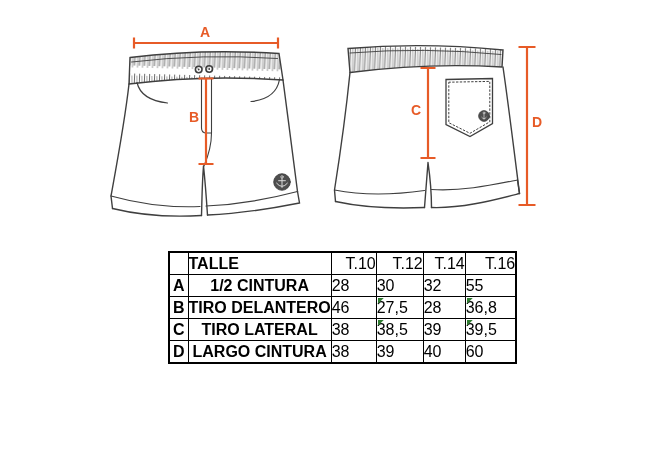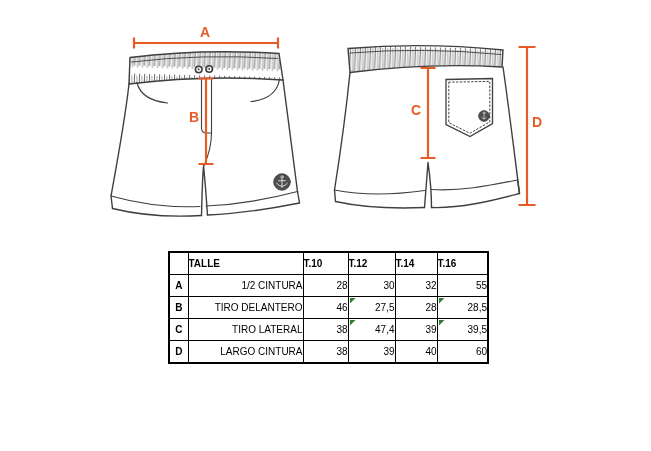--- a/index.html
+++ b/index.html
@@ -8,32 +8,32 @@
     font-family:"Liberation Sans",sans-serif;
   }
   .sketch-svg{position:absolute;left:0;top:0;}
   .dim-label{
     position:absolute;transform:translate(-50%,-50%);
     color:#e75b27;font-weight:bold;font-size:14px;line-height:1;
   }
   table.sizes{
     position:absolute;left:168px;top:251px;
     border-collapse:collapse;border:2px solid #000;
-    font-size:10px;color:#000;table-layout:fixed;
+    font-size:16px;color:#000;table-layout:fixed;
   }
   table.sizes td{
     border:1px solid #000;padding:0;height:21px;vertical-align:middle;
     position:relative;background:#fff;overflow:hidden;white-space:nowrap;
   }
   td.corner{background:#bdbdbd;}
   td.letter{text-align:center;font-weight:bold;}
-  td.mname{text-align:right;font-weight:normal;padding-left:3px;margin-left:25px;}
-  td.sizehead{text-align:left;font-weight:bold;}
+  td.mname{text-align:center;font-weight:bold;padding-left:3px;margin-left:25px;}
+  td.sizehead{text-align:right;font-weight:normal;}
   td.talle{text-align:left;font-weight:bold;padding-left:4px;}
-  td.val{text-align:right;font-weight:normal;}
+  td.val{text-align:left;font-weight:normal;}
   td.footnote{text-align:center;font-weight:bold;height:24px;}
   .flag{
     position:absolute;left:1px;top:1px;width:6px;height:6px;background:#2f7d31;
     clip-path:polygon(0 0,100% 0,0 100%);
   }
 </style>
 </head>
 <body>
 
 <div class="stage">
@@ -159,27 +159,27 @@
         <td class="val">30</td>
         <td class="val">32</td>
         <td class="val">55</td>
       </tr>
       <tr>
         <td class="letter">B</td>
         <td class="mname">TIRO DELANTERO</td>
         <td class="val">46</td>
         <td class="val"><span class="flag"></span><span>27,5</span></td>
         <td class="val">28</td>
-        <td class="val"><span class="flag"></span><span>28,5</span></td>
+        <td class="val"><span class="flag"></span><span>36,8</span></td>
       </tr>
       <tr>
         <td class="letter">C</td>
         <td class="mname">TIRO LATERAL</td>
         <td class="val">38</td>
-        <td class="val"><span class="flag"></span><span>47,4</span></td>
+        <td class="val"><span class="flag"></span><span>38,5</span></td>
         <td class="val">39</td>
         <td class="val"><span class="flag"></span><span>39,5</span></td>
       </tr>
       <tr>
         <td class="letter">D</td>
         <td class="mname">LARGO CINTURA</td>
         <td class="val">38</td>
         <td class="val">39</td>
         <td class="val">40</td>
         <td class="val">60</td>

